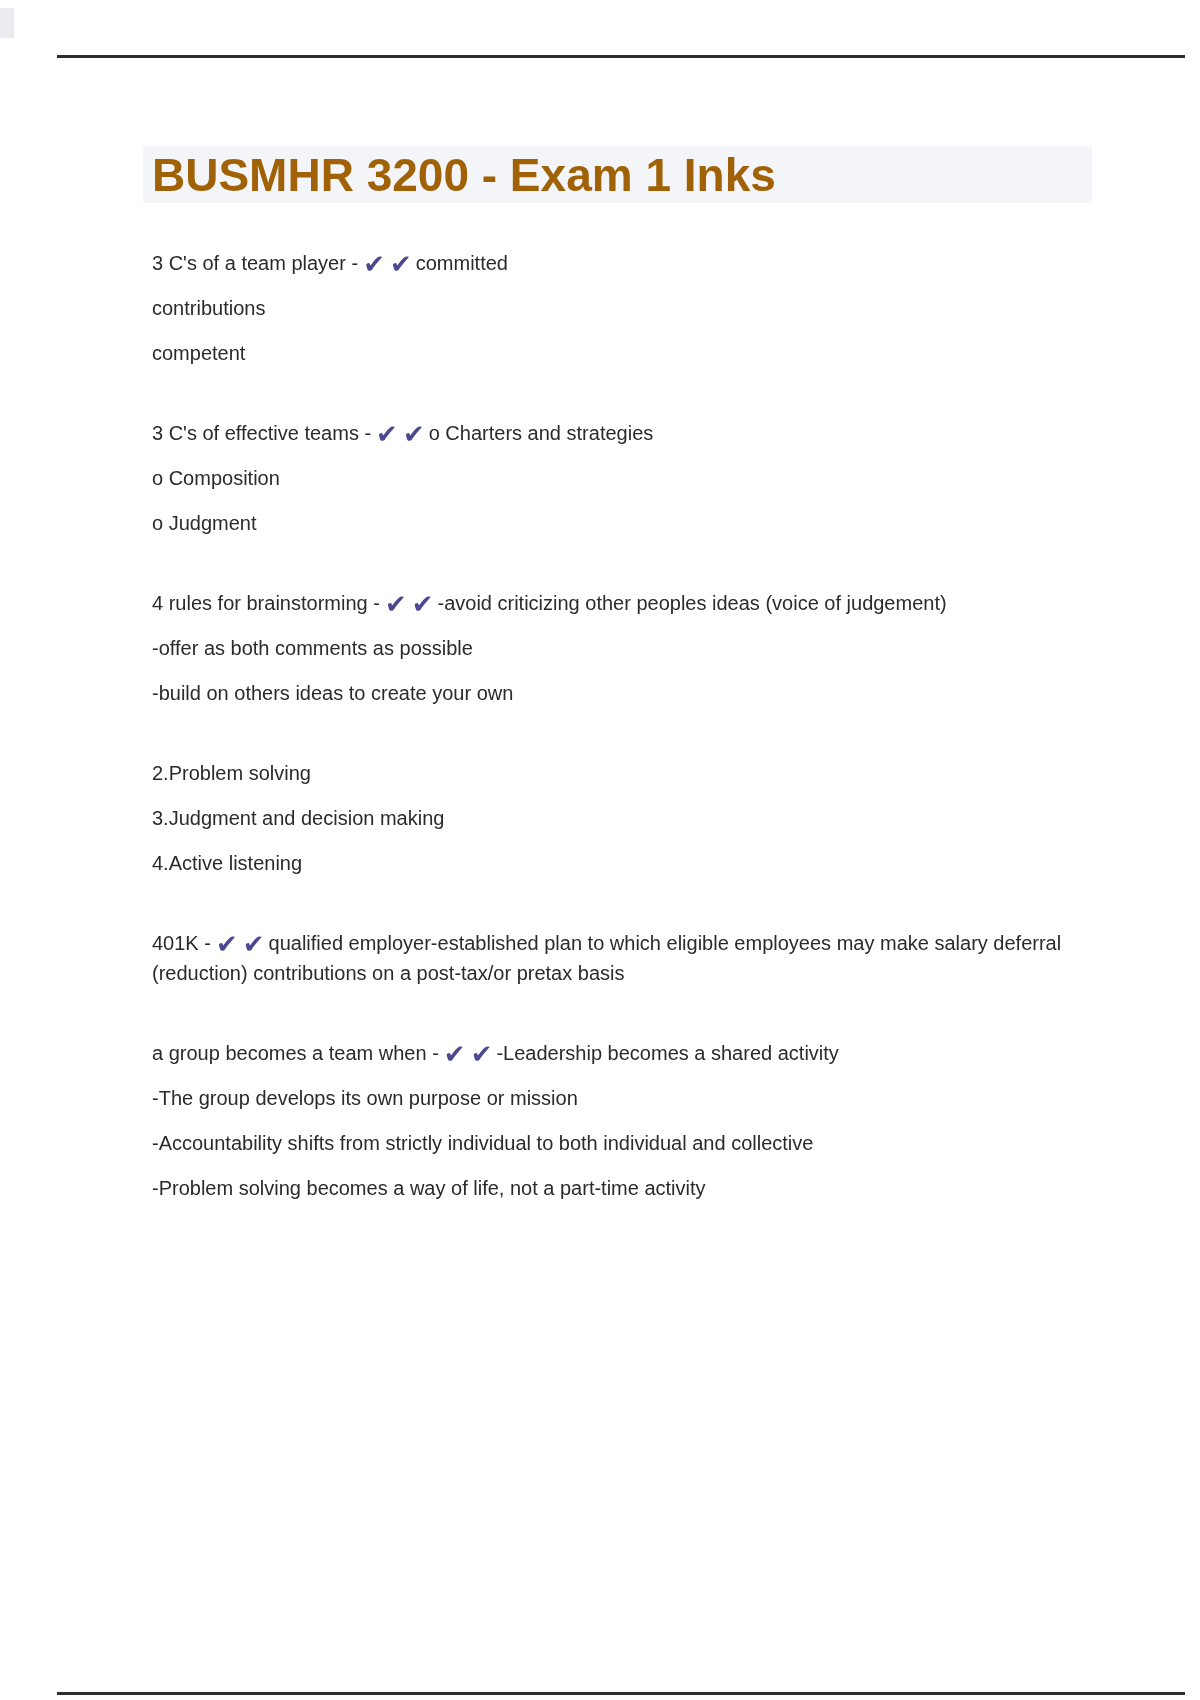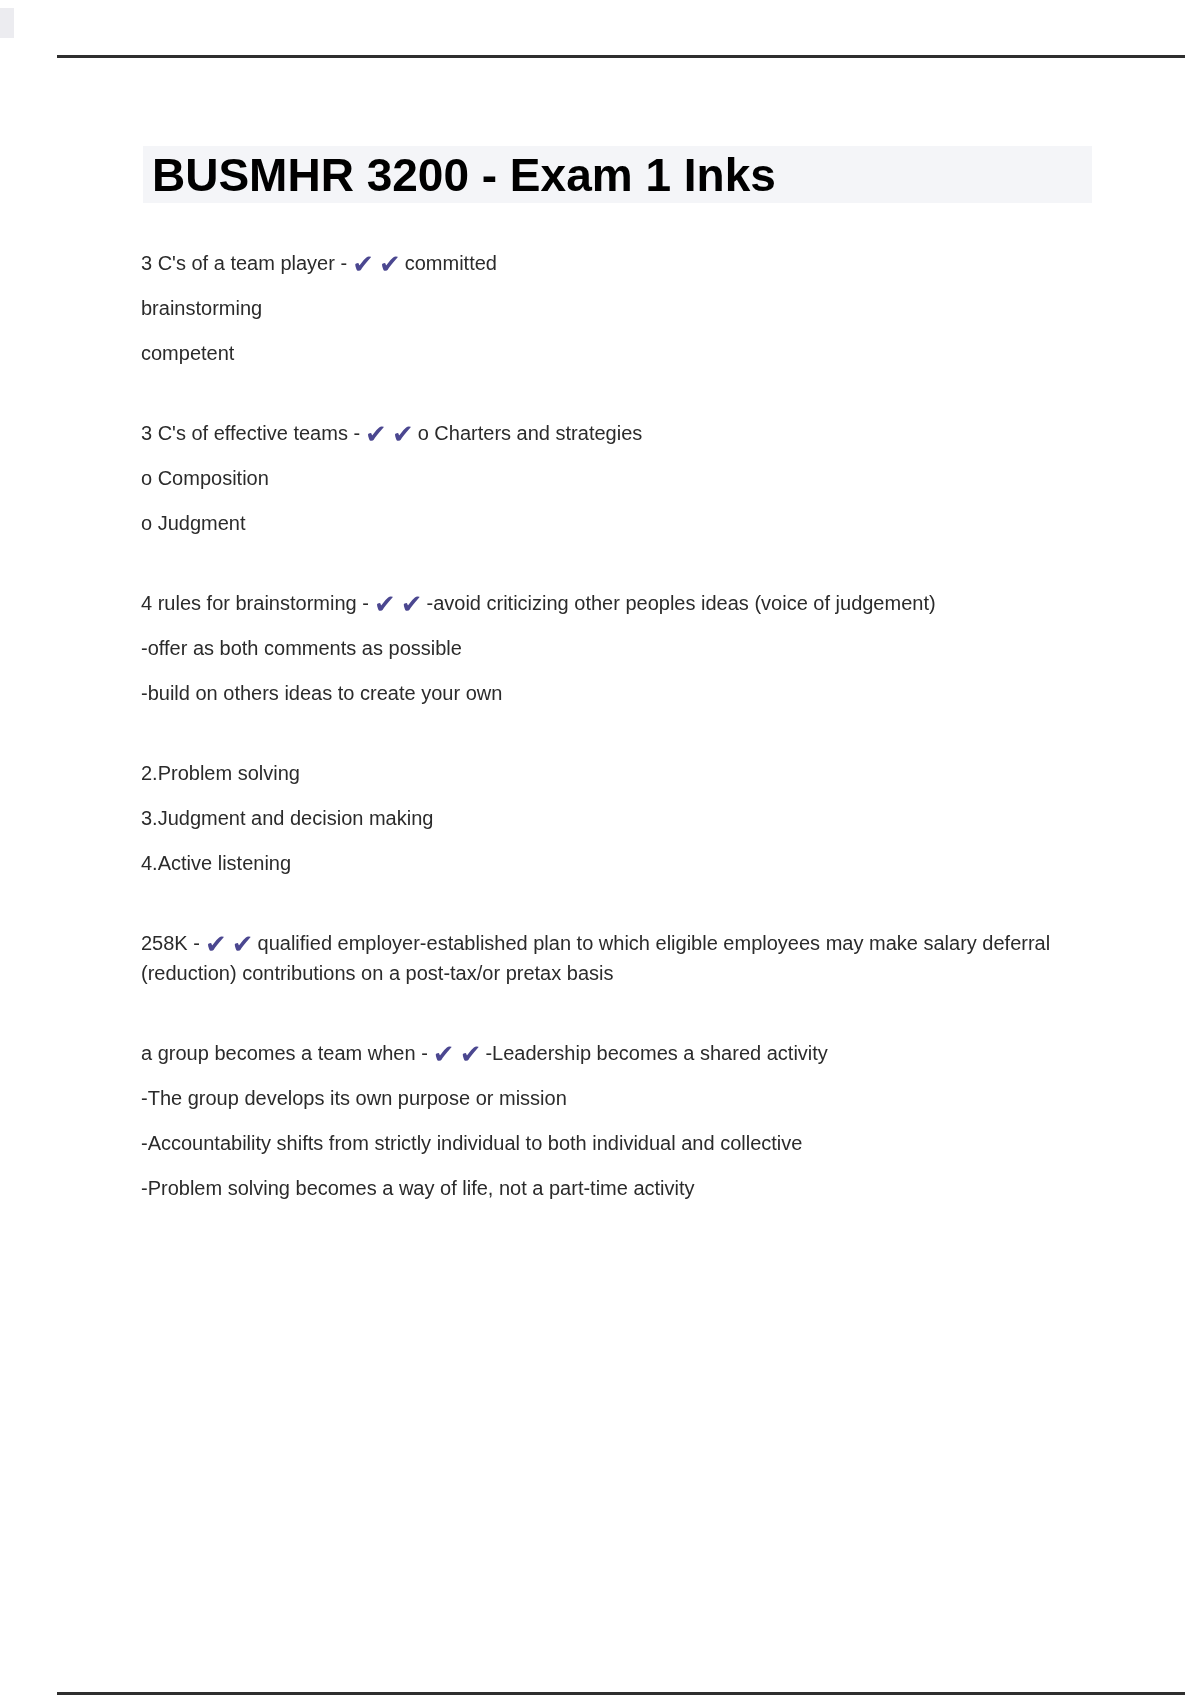--- a/index.html
+++ b/index.html
@@ -34,32 +34,32 @@
     background: #f4f5f8;
     display: flex;
     align-items: center;
     box-sizing: border-box;
     padding-left: 9px;
   }
   .title-bar h1 {
     margin: 0;
     font-size: 46px;
     font-weight: bold;
-    color: #000000;
+    color: #a16207;
     letter-spacing: 0px;
     white-space: nowrap;
   }
   .content {
     position: absolute;
     left: 140px; top: 248px;
     width: 990px;
   }
   .entry { margin: 0 0 50px 0; }
   .line {
-    margin: 0 0 15px 1px;
+    margin: 0 0 15px 12px;
     font-size: 20px;
     line-height: 30px;
     color: #2b2b2b;
   }
   .checks {
     white-space: nowrap;
     margin: 0 4px 0 5px;
   }
   .check {
     color: #4b4790;
@@ -78,21 +78,21 @@
   <div class="rule rule-top"></div>
 
   <div class="title-bar">
     <h1>BUSMHR 3200 - Exam 1 Inks</h1>
   </div>
 
   <div class="content">
 
     <div class="entry">
       <p class="line"><span>3 C's of a team player -</span><span class="checks"><span class="check">✔</span><span class="check">✔</span></span><span>committed</span></p>
-      <p class="line">brainstorming</p>
+      <p class="line">contributions</p>
       <p class="line">competent</p>
     </div>
 
     <div class="entry">
       <p class="line"><span>3 C's of effective teams -</span><span class="checks"><span class="check">✔</span><span class="check">✔</span></span><span>o Charters and strategies</span></p>
       <p class="line">o Composition</p>
       <p class="line">o Judgment</p>
     </div>
 
     <div class="entry">
@@ -101,21 +101,21 @@
       <p class="line">-build on others ideas to create your own</p>
     </div>
 
     <div class="entry">
       <p class="line">2.Problem solving</p>
       <p class="line">3.Judgment and decision making</p>
       <p class="line">4.Active listening</p>
     </div>
 
     <div class="entry">
-      <p class="line"><span>258K -</span><span class="checks"><span class="check">✔</span><span class="check">✔</span></span><span>qualified employer-established plan to which eligible employees may make salary deferral (reduction) contributions on a post-tax/or pretax basis</span></p>
+      <p class="line"><span>401K -</span><span class="checks"><span class="check">✔</span><span class="check">✔</span></span><span>qualified employer-established plan to which eligible employees may make salary deferral (reduction) contributions on a post-tax/or pretax basis</span></p>
     </div>
 
     <div class="entry">
       <p class="line"><span>a group becomes a team when -</span><span class="checks"><span class="check">✔</span><span class="check">✔</span></span><span>-Leadership becomes a shared activity</span></p>
       <p class="line">-The group develops its own purpose or mission</p>
       <p class="line">-Accountability shifts from strictly individual to both individual and collective</p>
       <p class="line">-Problem solving becomes a way of life, not a part-time activity</p>
     </div>
 
   </div>

